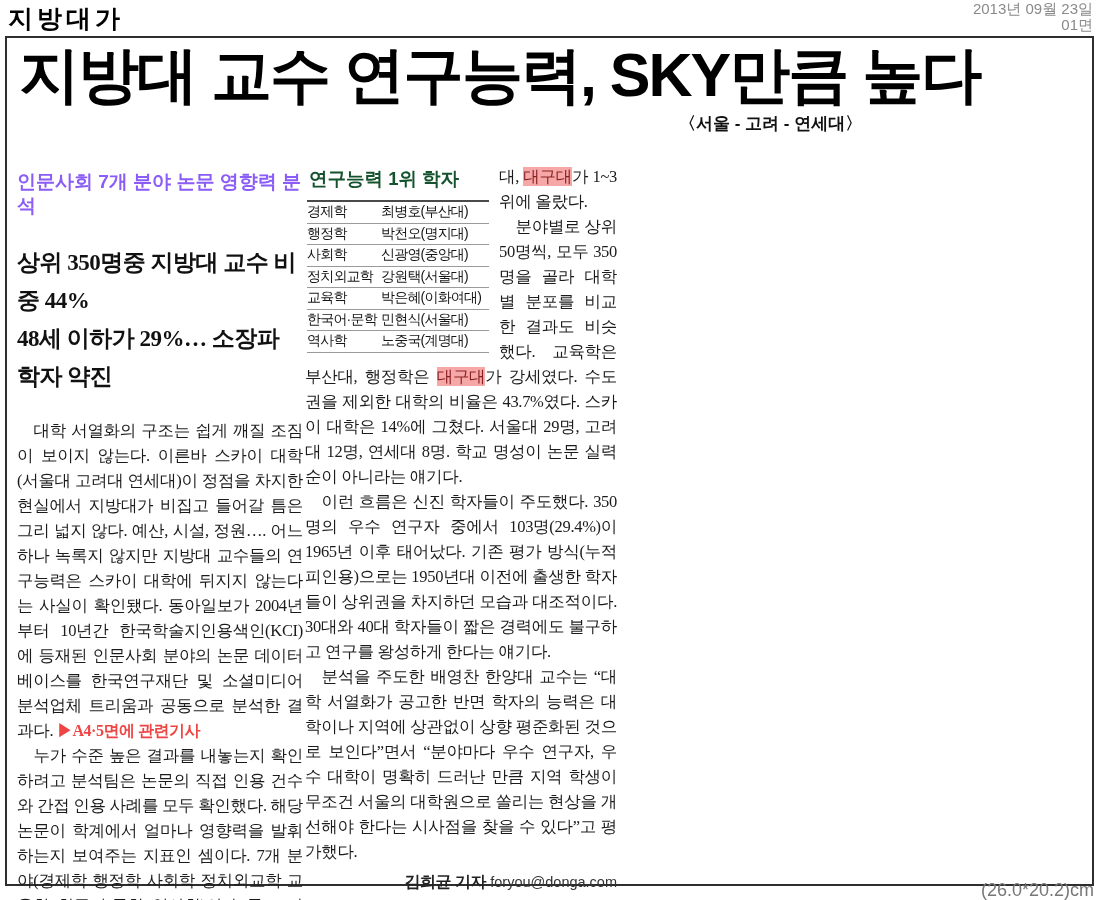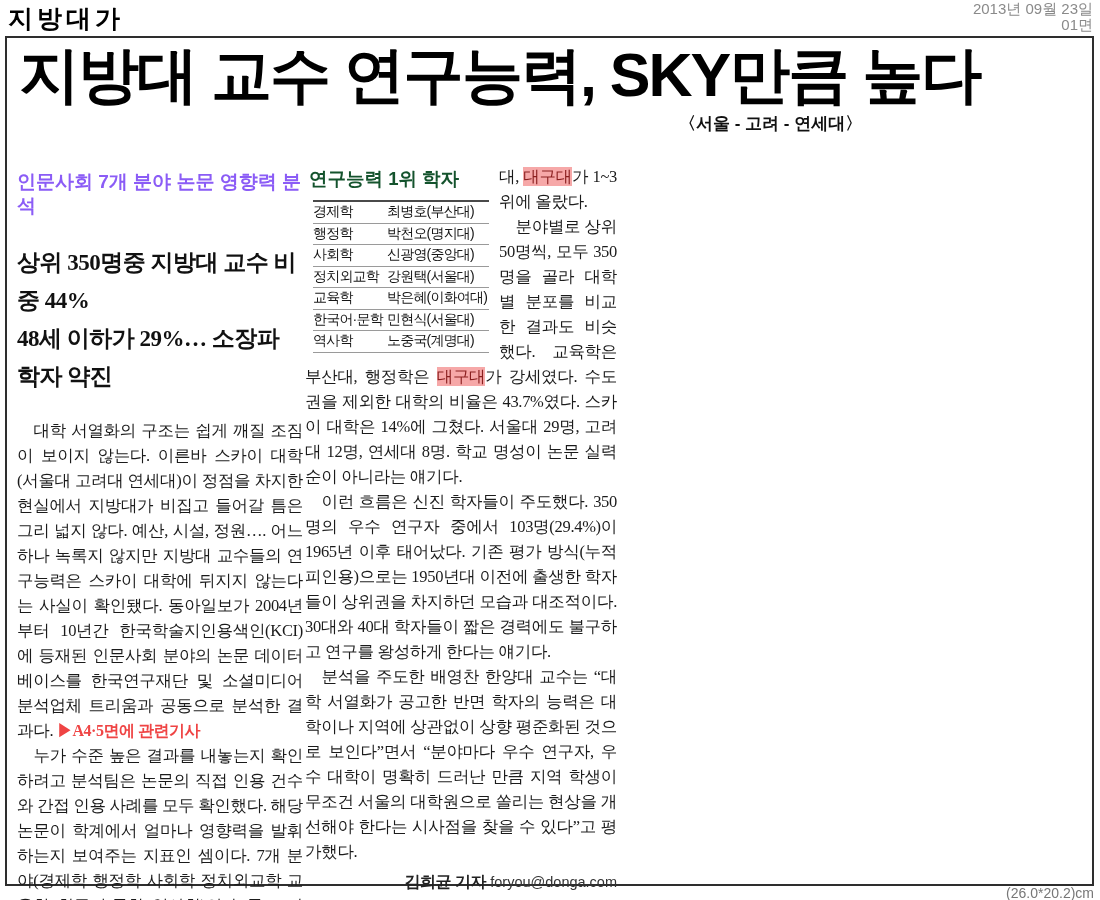--- a/index.html
+++ b/index.html
@@ -70,42 +70,42 @@
     font-weight:bold;font-size:16px;letter-spacing:-0.5px;color:#ef4444;margin-top:41px;
   }
   
   .table-float{
     float:left;width:182px;margin:2px 10px 6px 2px;
   }
   .table-title{
     font-family:Liberation Sans, sans-serif;
     font-weight:bold;font-size:18.5px;color:#14532d;margin:0 0 9px 2px;
   }
-  .scholar-table{border-top:2px solid var(--rule-dark);margin-left:6px;}
+  .scholar-table{border-top:2px solid var(--rule-dark);}
   .s-row{
     display:flex;align-items:center;height:21.5px;
     border-bottom:1px solid var(--rule-light);
     font-family:"Liberation Sans","DejaVu Sans",sans-serif;
     font-size:14px;letter-spacing:-0.8px;color:#151515;
   }
   .s-field{width:74px;flex:none;}
   .s-scholar{flex:1;}
   
   .byline{
     text-align:right;margin-top:8px;
     font-family:"Liberation Sans","DejaVu Sans",sans-serif;
     font-size:15px;color:#222;
   }
   .byline .reporter{font-weight:bold;font-size:16px;letter-spacing:-0.5px;}
   .byline .email{font-size:14.5px;color:#333;}
   
   .dims{
     position:absolute;right:6px;bottom:-1px;
     font-family:"Liberation Sans","DejaVu Sans",sans-serif;
-    font-size:14px;color:#777;
+    font-size:18px;color:#777;
   }
 </style>
 </head>
 <body>
 
 <div class="masthead-logo">지방대가</div>
 <div class="date-block">
   <div>2013년 09월 23일</div>
   <div>01면</div>
 </div>

